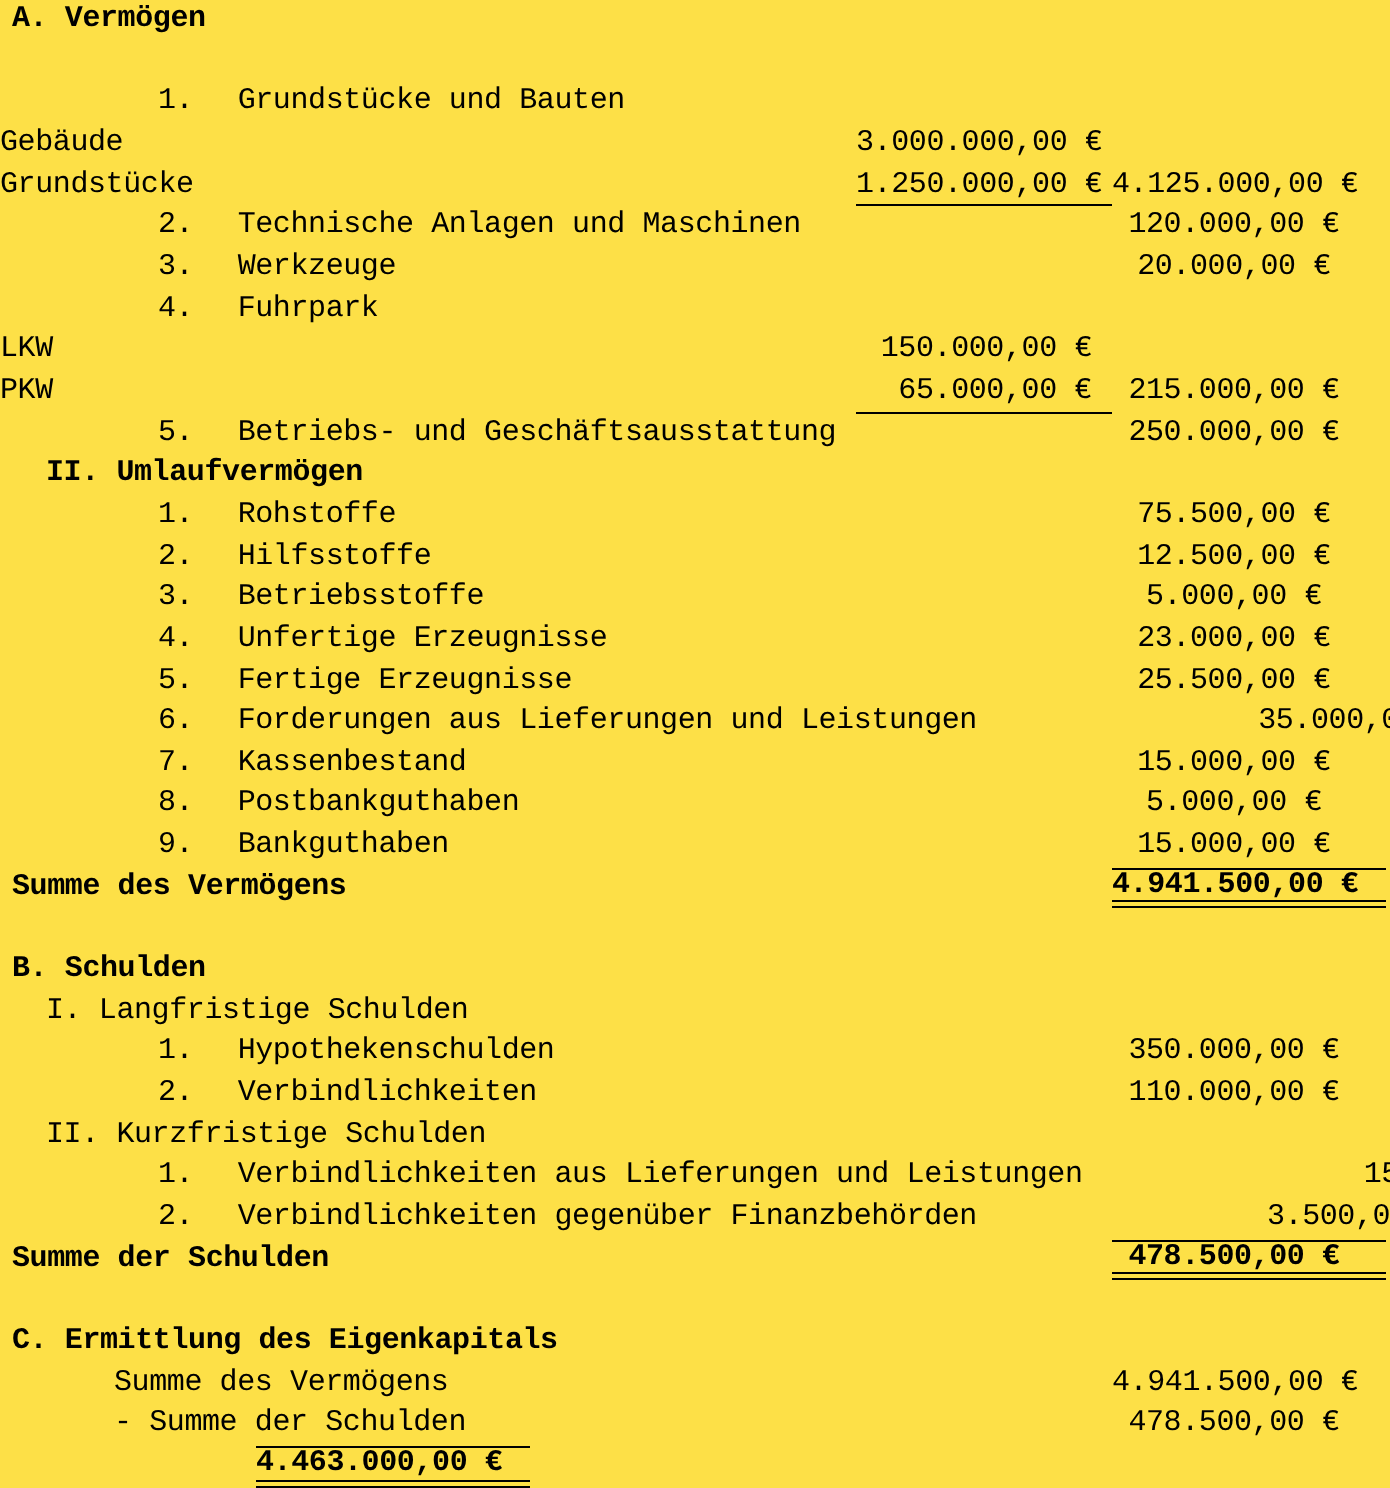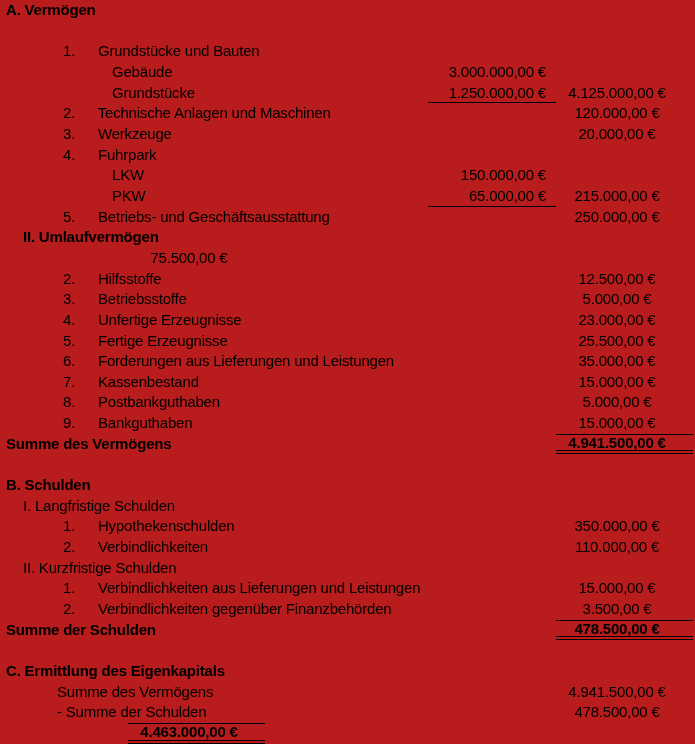--- a/index.html
+++ b/index.html
@@ -1,41 +1,41 @@
 <!DOCTYPE html>
 <html><head>
 <meta charset="utf-8">
 <style>
   html, body { margin: 0; padding: 0; background: #ffffff; }
   .sheet {
     width: 695px;
     height: 744px;
-    background: #b91c1c;
+    background: #fde047;
     color: #000000;
-    font-family: Liberation Sans, sans-serif;
+    font-family: Liberation Mono, monospace;
     font-size: 15px;
     letter-spacing: -0.2px;
     overflow: hidden;
   }
   .row { display: flex; height: 20.667px; line-height: 20.667px; }
   .cell { white-space: nowrap; }
   .lbl { flex: 1 1 auto; overflow: visible; }
   .num { display: inline-block; width: 31px; }
   .v1 {
     flex: 0 0 128px; width: 128px; box-sizing: border-box;
     text-align: right; padding-right: 10px;
   }
   .v2 {
     flex: 0 0 137px; width: 137px; box-sizing: border-box;
     text-align: center; padding-right: 15px; margin-right: 2px;
   }
   .ind-a     { padding-left: 6px; }
   .ind-roman { padding-left: 23px; }
-  .ind-num   { padding-left: 63px; }
-  .ind-sub   { padding-left: 112px; }
+  .ind-num   { padding-left: 79px; }
+  .ind-sub   { }
   .ind-c     { padding-left: 57px; }
   .b { font-weight: bold; }
   .u1 { border-bottom: 1.5px solid #000000; line-height: 19px; text-align: right; }
   .total {
     border-top: 1.5px solid #000000;
     border-bottom: 4px double #000000;
     line-height: 15px;
   }
 </style>
 </head>
@@ -140,20 +140,24 @@
   <div class="row">
     <div class="cell lbl ind-roman b">
       
       <span class="txt">II. Umlaufvermögen</span>
     </div>
     <div class="cell v1"></div>
     <div class="cell v2"></div>
   </div>
 
   <div class="row">
+    <div class="cell lbl ind-num">
+      <span class="num">1.</span>
+      <span class="txt">Rohstoffe</span>
+    </div>
     <div class="cell v1"></div>
     <div class="cell v2">75.500,00 €</div>
   </div>
 
   <div class="row">
     <div class="cell lbl ind-num">
       <span class="num">2.</span>
       <span class="txt">Hilfsstoffe</span>
     </div>
     <div class="cell v1"></div>

